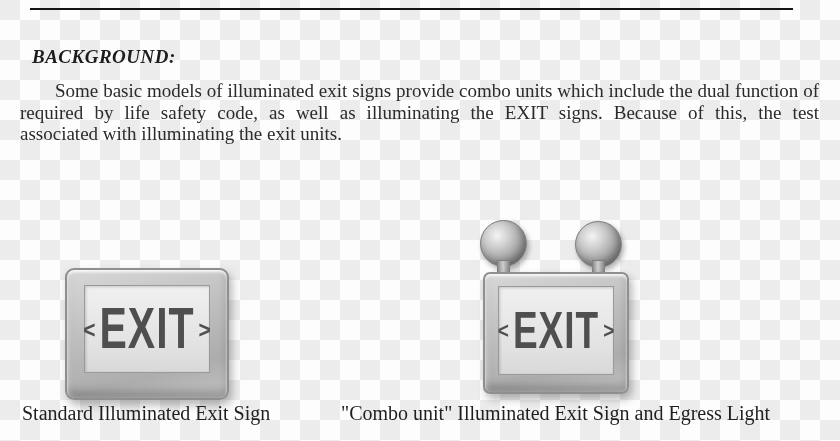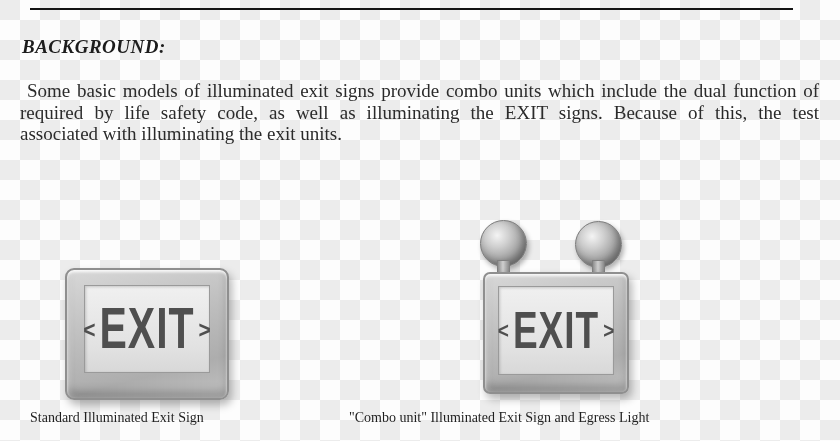--- a/index.html
+++ b/index.html
@@ -16,31 +16,31 @@
     background:conic-gradient(var(--checker-light) 0 25%, var(--checker-dark) 0 50%, var(--checker-light) 0 75%, var(--checker-dark) 0);
     background-size:40px 40px;
     font-family:"Liberation Serif","DejaVu Serif",serif;
     color:var(--body-text);
   }
   .top-rule{
     position:absolute;left:30px;top:8px;width:763px;height:2px;
     background:#151515;
   }
   .heading{
-    position:absolute;left:20px;top:34px;margin:2px;
+    position:absolute;left:20px;top:34px;margin:12px;
     font-size:19px;font-weight:bold;font-style:italic;
     letter-spacing:.5px;color:#1d1d1d;
   }
   .para{
     position:absolute;left:20px;top:80px;width:799px;
     font-size:19px;line-height:21.5px;
   }
   .para .line{white-space:normal;}
   .para .line.just{text-align:justify;text-align-last:justify;}
-  .para .line.first{text-indent:7px;}
+  .para .line.first{text-indent:7px;padding-left:28px;}
 
   
   .sign-frame{
     position:absolute;border-radius:9px;
     background:linear-gradient(165deg,#d8d8d8 0%,#bdbdbd 45%,#adadad 75%,#c2c2c2 100%);
     border:2px solid #8f8f8f;
     box-shadow:inset 0 2px 3px rgba(255,255,255,.85),
                inset 0 -7px 9px rgba(0,0,0,.22),
                inset 3px 0 5px rgba(255,255,255,.4),
                3px 5px 8px rgba(0,0,0,.28);
@@ -83,22 +83,22 @@
     border:1px solid #808080;border-bottom:none;
   }
   .stem-left{left:27px;}
   .stem-right{left:122px;}
   .sign-combo{left:13px;top:54px;width:142px;height:118px;border-radius:7px;}
   .sign-combo .sign-panel{left:13px;right:13px;top:12px;bottom:17px;}
   .sign-combo .exit-word{font-size:37px;}
   .sign-combo .chev{font-size:19px;}
 
   .caption{
-    position:absolute;top:398px;margin:12px;
-    font-size:14px;color:#1f1f1f;white-space:nowrap;
+    position:absolute;top:398px;margin:4px;
+    font-size:20px;color:#1f1f1f;white-space:nowrap;
   }
   .caption-standard{left:18px;}
   .caption-combo{left:337px;}
 </style>
 </head>
 <body>
 
 <div class="canvas">
 
   <div class="top-rule"></div>

